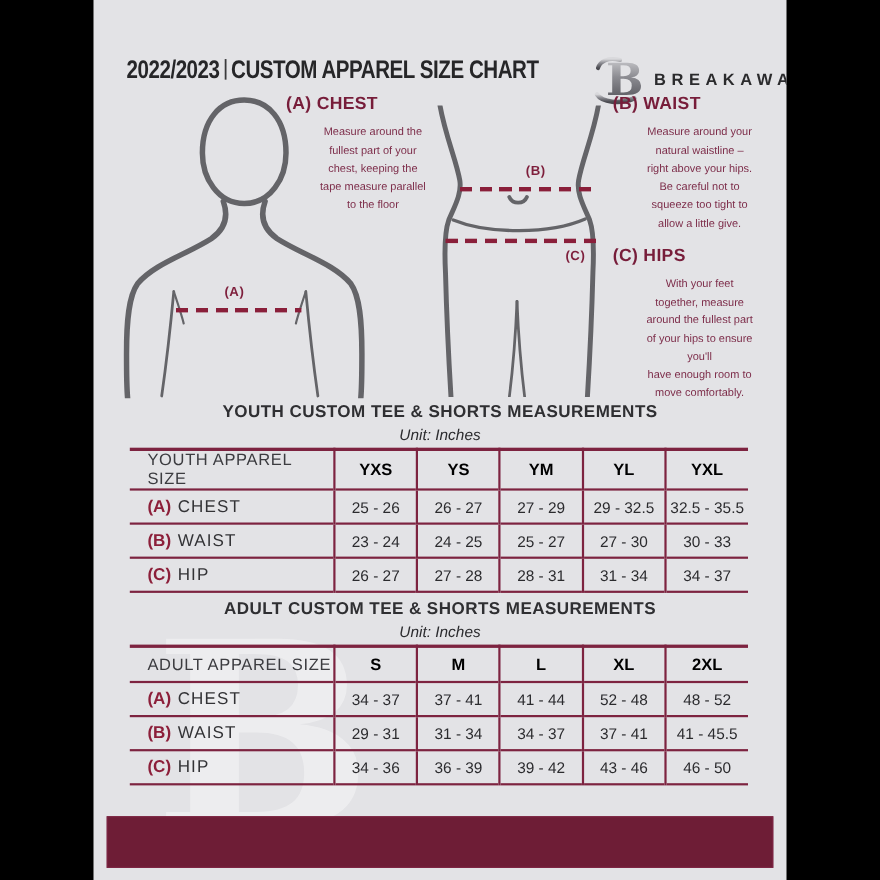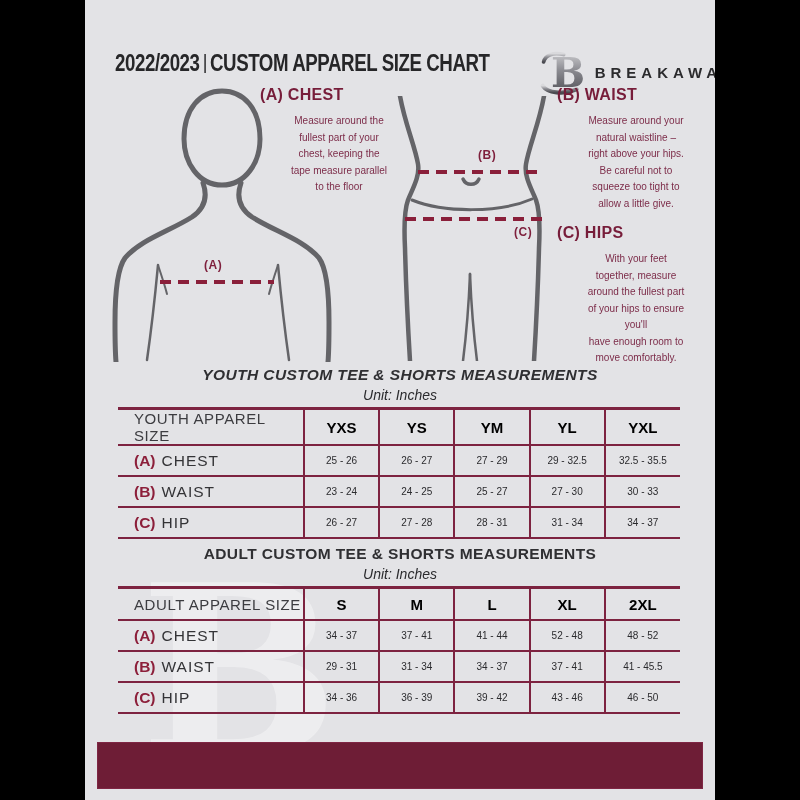--- a/index.html
+++ b/index.html
@@ -44,21 +44,21 @@
   .sec-unit{position:absolute;left:0;width:630px;text-align:center;font-style:italic;font-size:14px;color:#2b2b2e;}
 
   
   .size-table{position:absolute;left:33px;width:562px;border-collapse:collapse;table-layout:fixed;border-top:3px solid var(--line);border-bottom:2px solid var(--line);background:transparent;}
   .size-table col.c0{width:186px;}
   .size-table tr.data-row{border-top:2px solid var(--line);}
   .size-table th,.size-table td{border-left:2px solid var(--line);padding:0;text-align:center;vertical-align:middle;}
   .size-table th.first,.size-table td.first{border-left:none;text-align:left;padding-left:16px;}
   .size-table th{height:30px;font-size:15px;font-weight:700;color:#000000;}
   .size-table th.first{font-weight:400;font-size:15px;color:#3c3c40;letter-spacing:.6px;}
-  .size-table td{height:29px;font-size:10px;color:#2b2b2e;}
+  .size-table td{height:29px;font-size:14px;color:#2b2b2e;}
   .size-table td.first{font-size:15.5px;letter-spacing:1px;color:#333336;}
   .pfx{font-weight:700;color:#8c1f3a;margin-right:6px;letter-spacing:0;}
   .t-youth{top:407px;}
   .t-adult{top:586px;}
 
   
   .watermark{position:absolute;left:55px;top:553px;font-family:"DejaVu Serif",serif;font-weight:700;font-size:235px;line-height:1;color:#ffffff;opacity:.38;z-index:0;}
   .content{position:relative;z-index:1;}
   .footer-bar{position:absolute;left:12px;top:742px;width:606px;height:47px;background:var(--maroon);border:1px solid #7e2644;box-sizing:border-box;z-index:2;}
 </style>
@@ -142,21 +142,21 @@
       <h3>(C) HIPS</h3>
       <p>With your feet
 together, measure
 around the fullest part
 of your hips to ensure
 you'll
 have enough room to
 move comfortably.</p>
     </div>
 
-    <div class="sec-title" style="top:366px;font-style:italic;">YOUTH CUSTOM TEE &amp; SHORTS MEASUREMENTS</div>
+    <div class="sec-title" style="top:366px;">YOUTH CUSTOM TEE &amp; SHORTS MEASUREMENTS</div>
     <div class="sec-unit" style="top:387px;">Unit: Inches</div>
 
     <table class="size-table t-youth">
       <colgroup>
           <col class="c0">
           <col>
           <col>
           <col>
           <col>
           <col>

